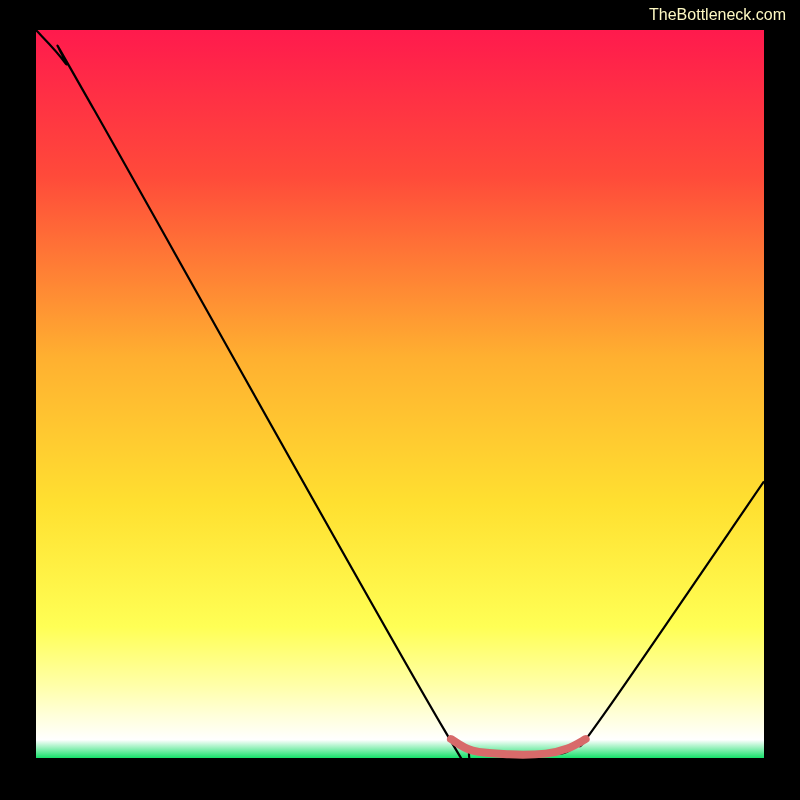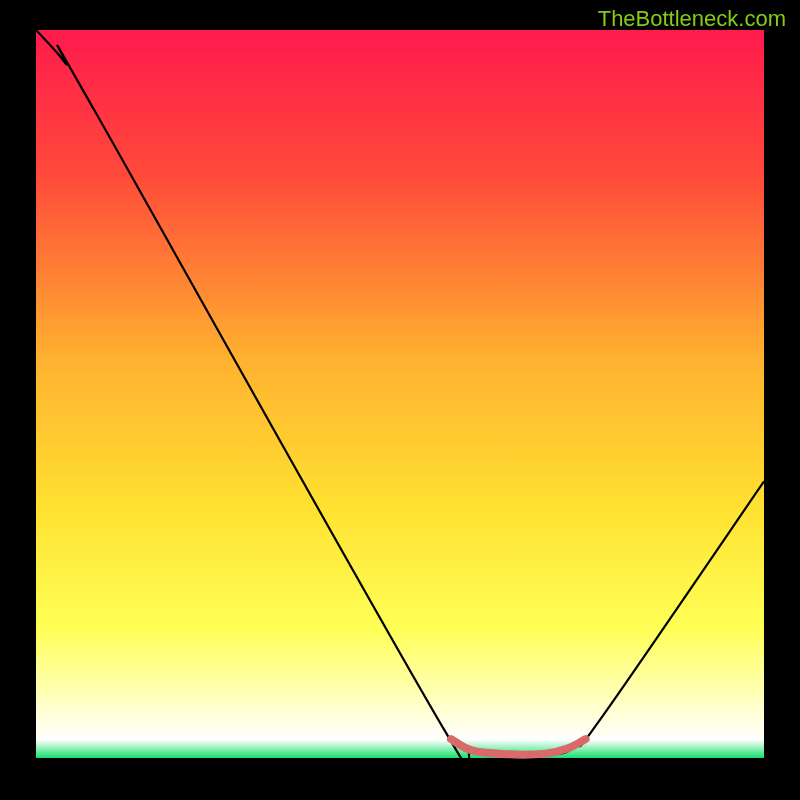--- a/index.html
+++ b/index.html
@@ -12,23 +12,23 @@
   }
   .container {
     position: relative;
     width: 800px;
     height: 800px;
   }
   .watermark {
     position: absolute;
     top: 6px;
     right: 14px;
-    color: #84cc16;
+    color: #fef9c3;
     font-family: Arial, Helvetica, sans-serif;
-    font-size: 22px;
+    font-size: 16px;
     font-weight: 500;
     z-index: 10;
   }
   svg {
     position: absolute;
     top: 0;
     left: 0;
   }
 </style>
 </head>

